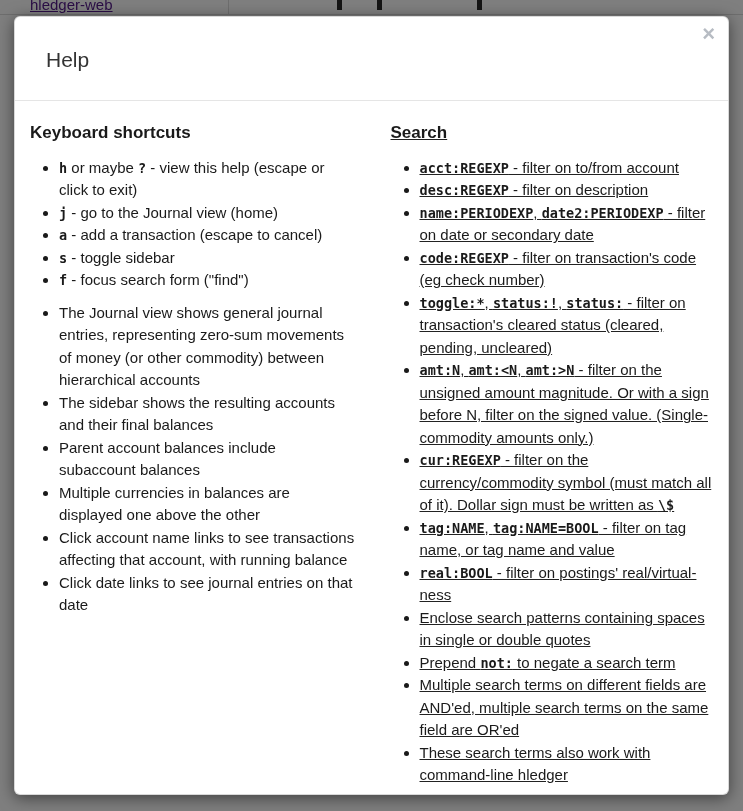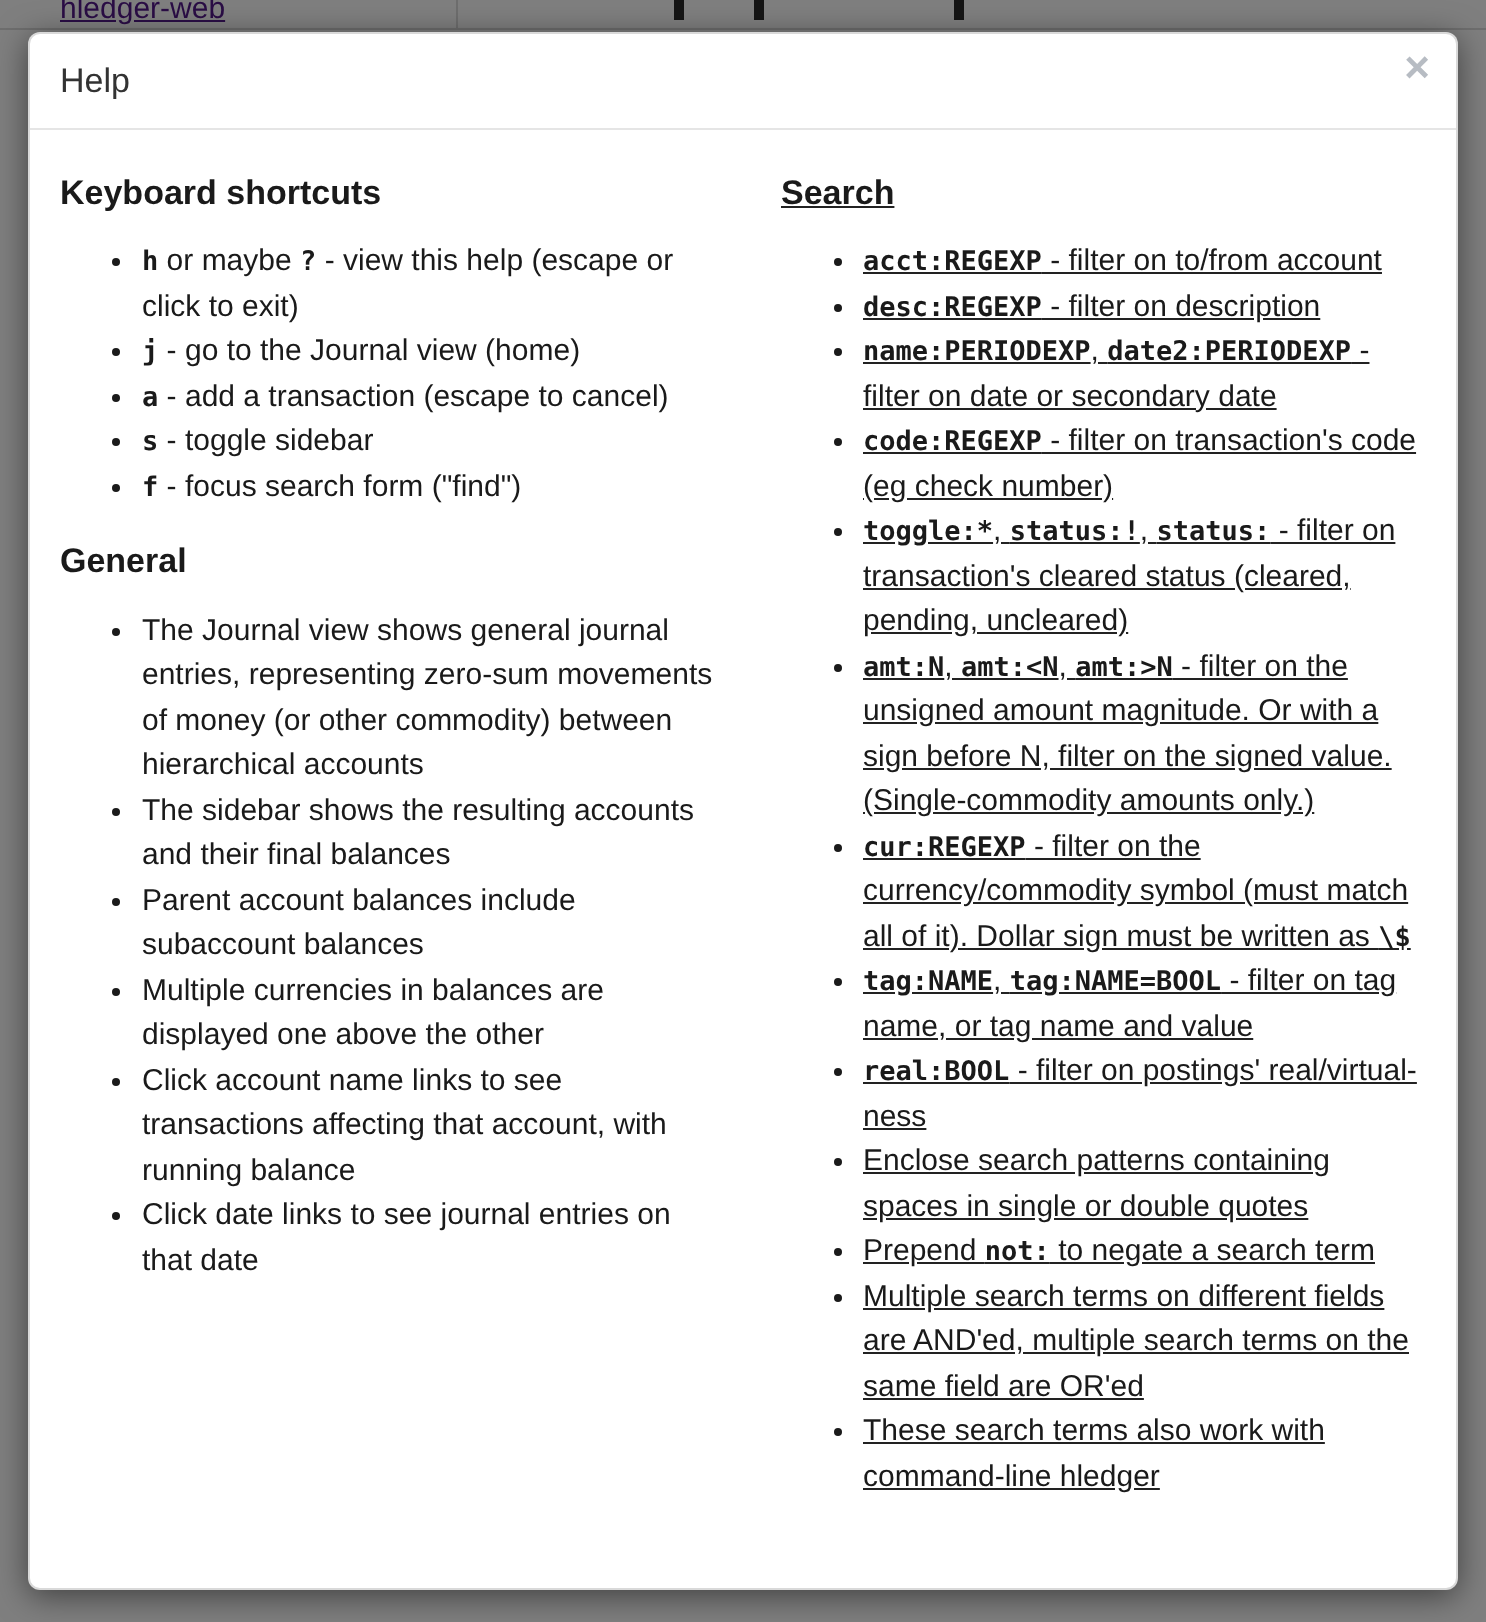--- a/index.html
+++ b/index.html
@@ -49,22 +49,22 @@
     border-radius: 6px;
     box-shadow: 0 3px 16px rgba(0,0,0,0.5);
     overflow: hidden;
   }
   .modal-header {
     position: relative;
     padding: 15px 15px 13px 15px;
     border-bottom: 1px solid #e5e5e5;
   }
   .modal-title {
-    margin: 0;
-    font-size: 17px;
+    margin: 16px;
+    font-size: 21px;
     font-weight: 500;
     color: #333333;
     line-height: 1.1;
   }
   .close-btn {
     position: absolute; right: 13px; top: 6px;
     font-size: 22px; font-weight: 700;
     color: #b7bcc3;
     line-height: 1;
     cursor: pointer;
@@ -88,21 +88,20 @@
   }
   ul.help-list {
     margin: 0 0 10px 0;
     padding: 0 0 0 29px;
     list-style: disc outside;
   }
   ul.help-list li {
     font-size: 15px;
     line-height: 22.5px;
     color: #1a1a1a;
-    margin-left: 12px;
   }
   code {
     font-family: "DejaVu Sans Mono", "Liberation Mono", monospace;
     font-weight: 700;
     font-size: 13.5px;
     color: #1a1a1a;
   }
 </style>
 </head>
 <body>
@@ -126,21 +125,20 @@
   <div class="modal-body">
     <div class="col col-left">
         <h4 class="section-heading">Keyboard shortcuts</h4>
         <ul class="help-list">
           <li><code>h</code> or maybe <code>?</code> - view this help (escape or click to exit)</li>
           <li><code>j</code> - go to the Journal view (home)</li>
           <li><code>a</code> - add a transaction (escape to cancel)</li>
           <li><code>s</code> - toggle sidebar</li>
           <li><code>f</code> - focus search form ("find")</li>
         </ul>
-        <h4 class="section-heading">General</h4>
         <ul class="help-list">
           <li>The Journal view shows general journal entries, representing zero-sum movements of money (or other commodity) between hierarchical accounts</li>
           <li>The sidebar shows the resulting accounts and their final balances</li>
           <li>Parent account balances include subaccount balances</li>
           <li>Multiple currencies in balances are displayed one above the other</li>
           <li>Click account name links to see transactions affecting that account, with running balance</li>
           <li>Click date links to see journal entries on that date</li>
         </ul>
       </div>
     <div class="col col-right">

